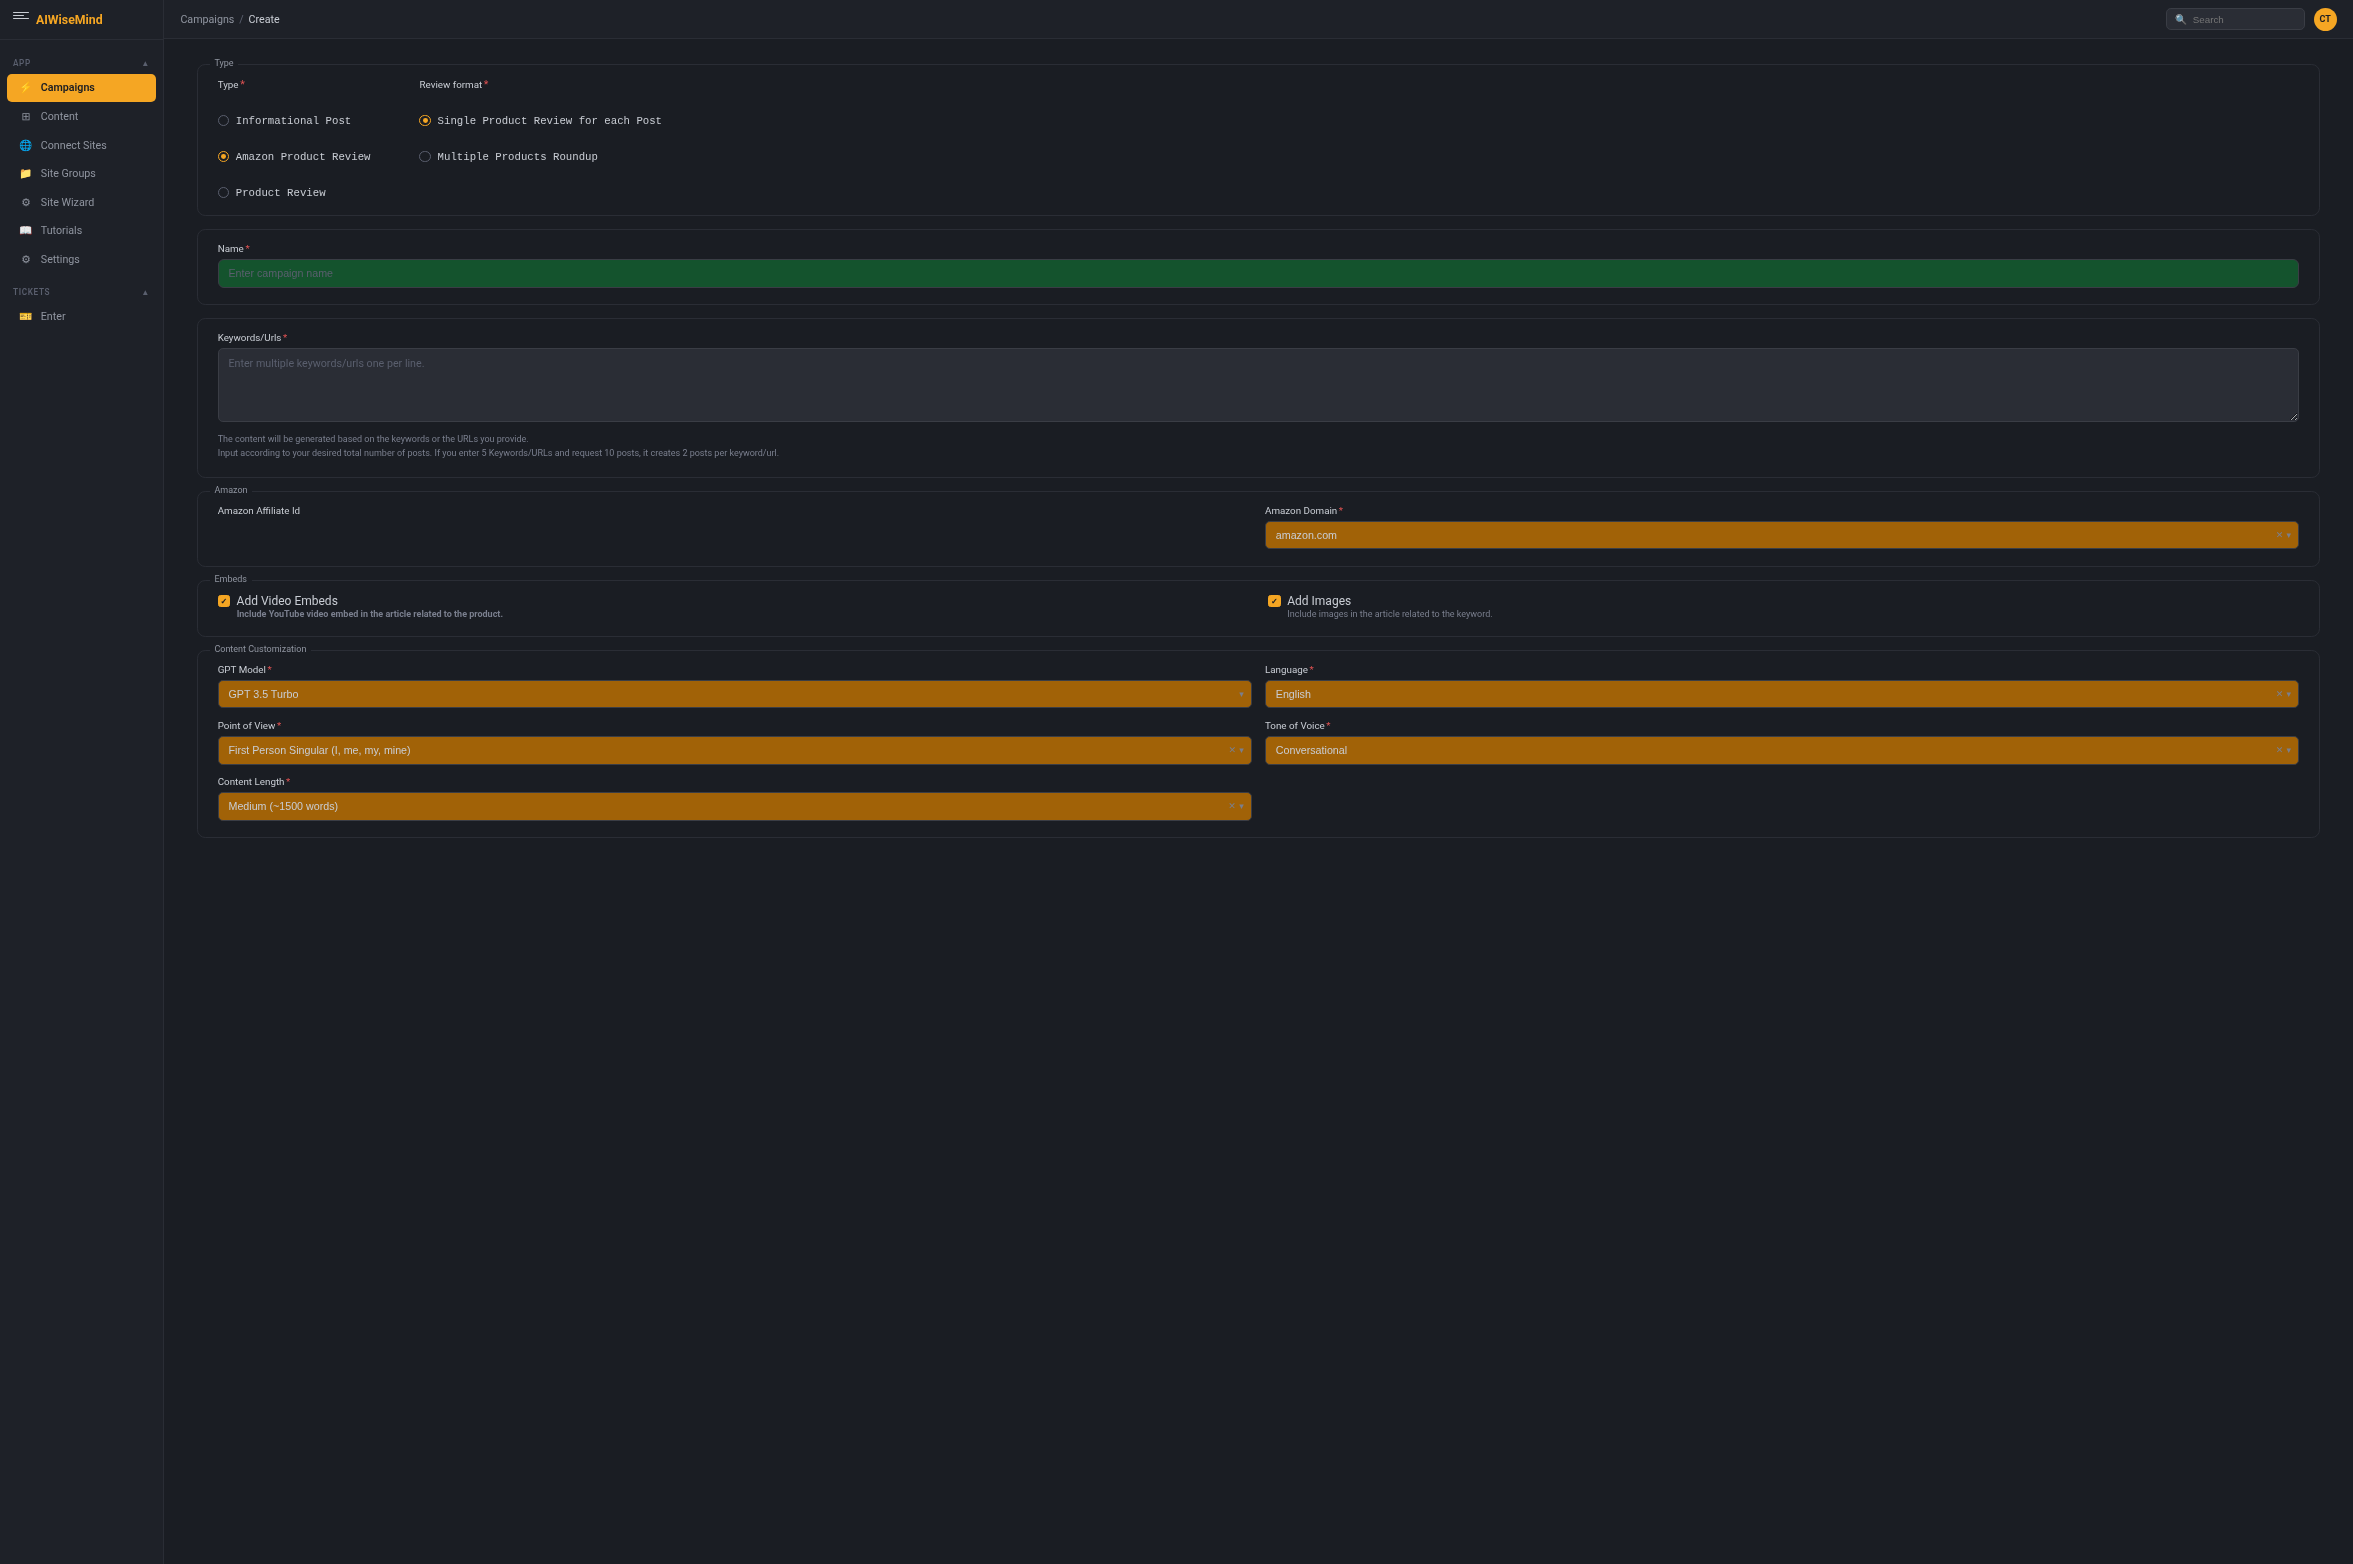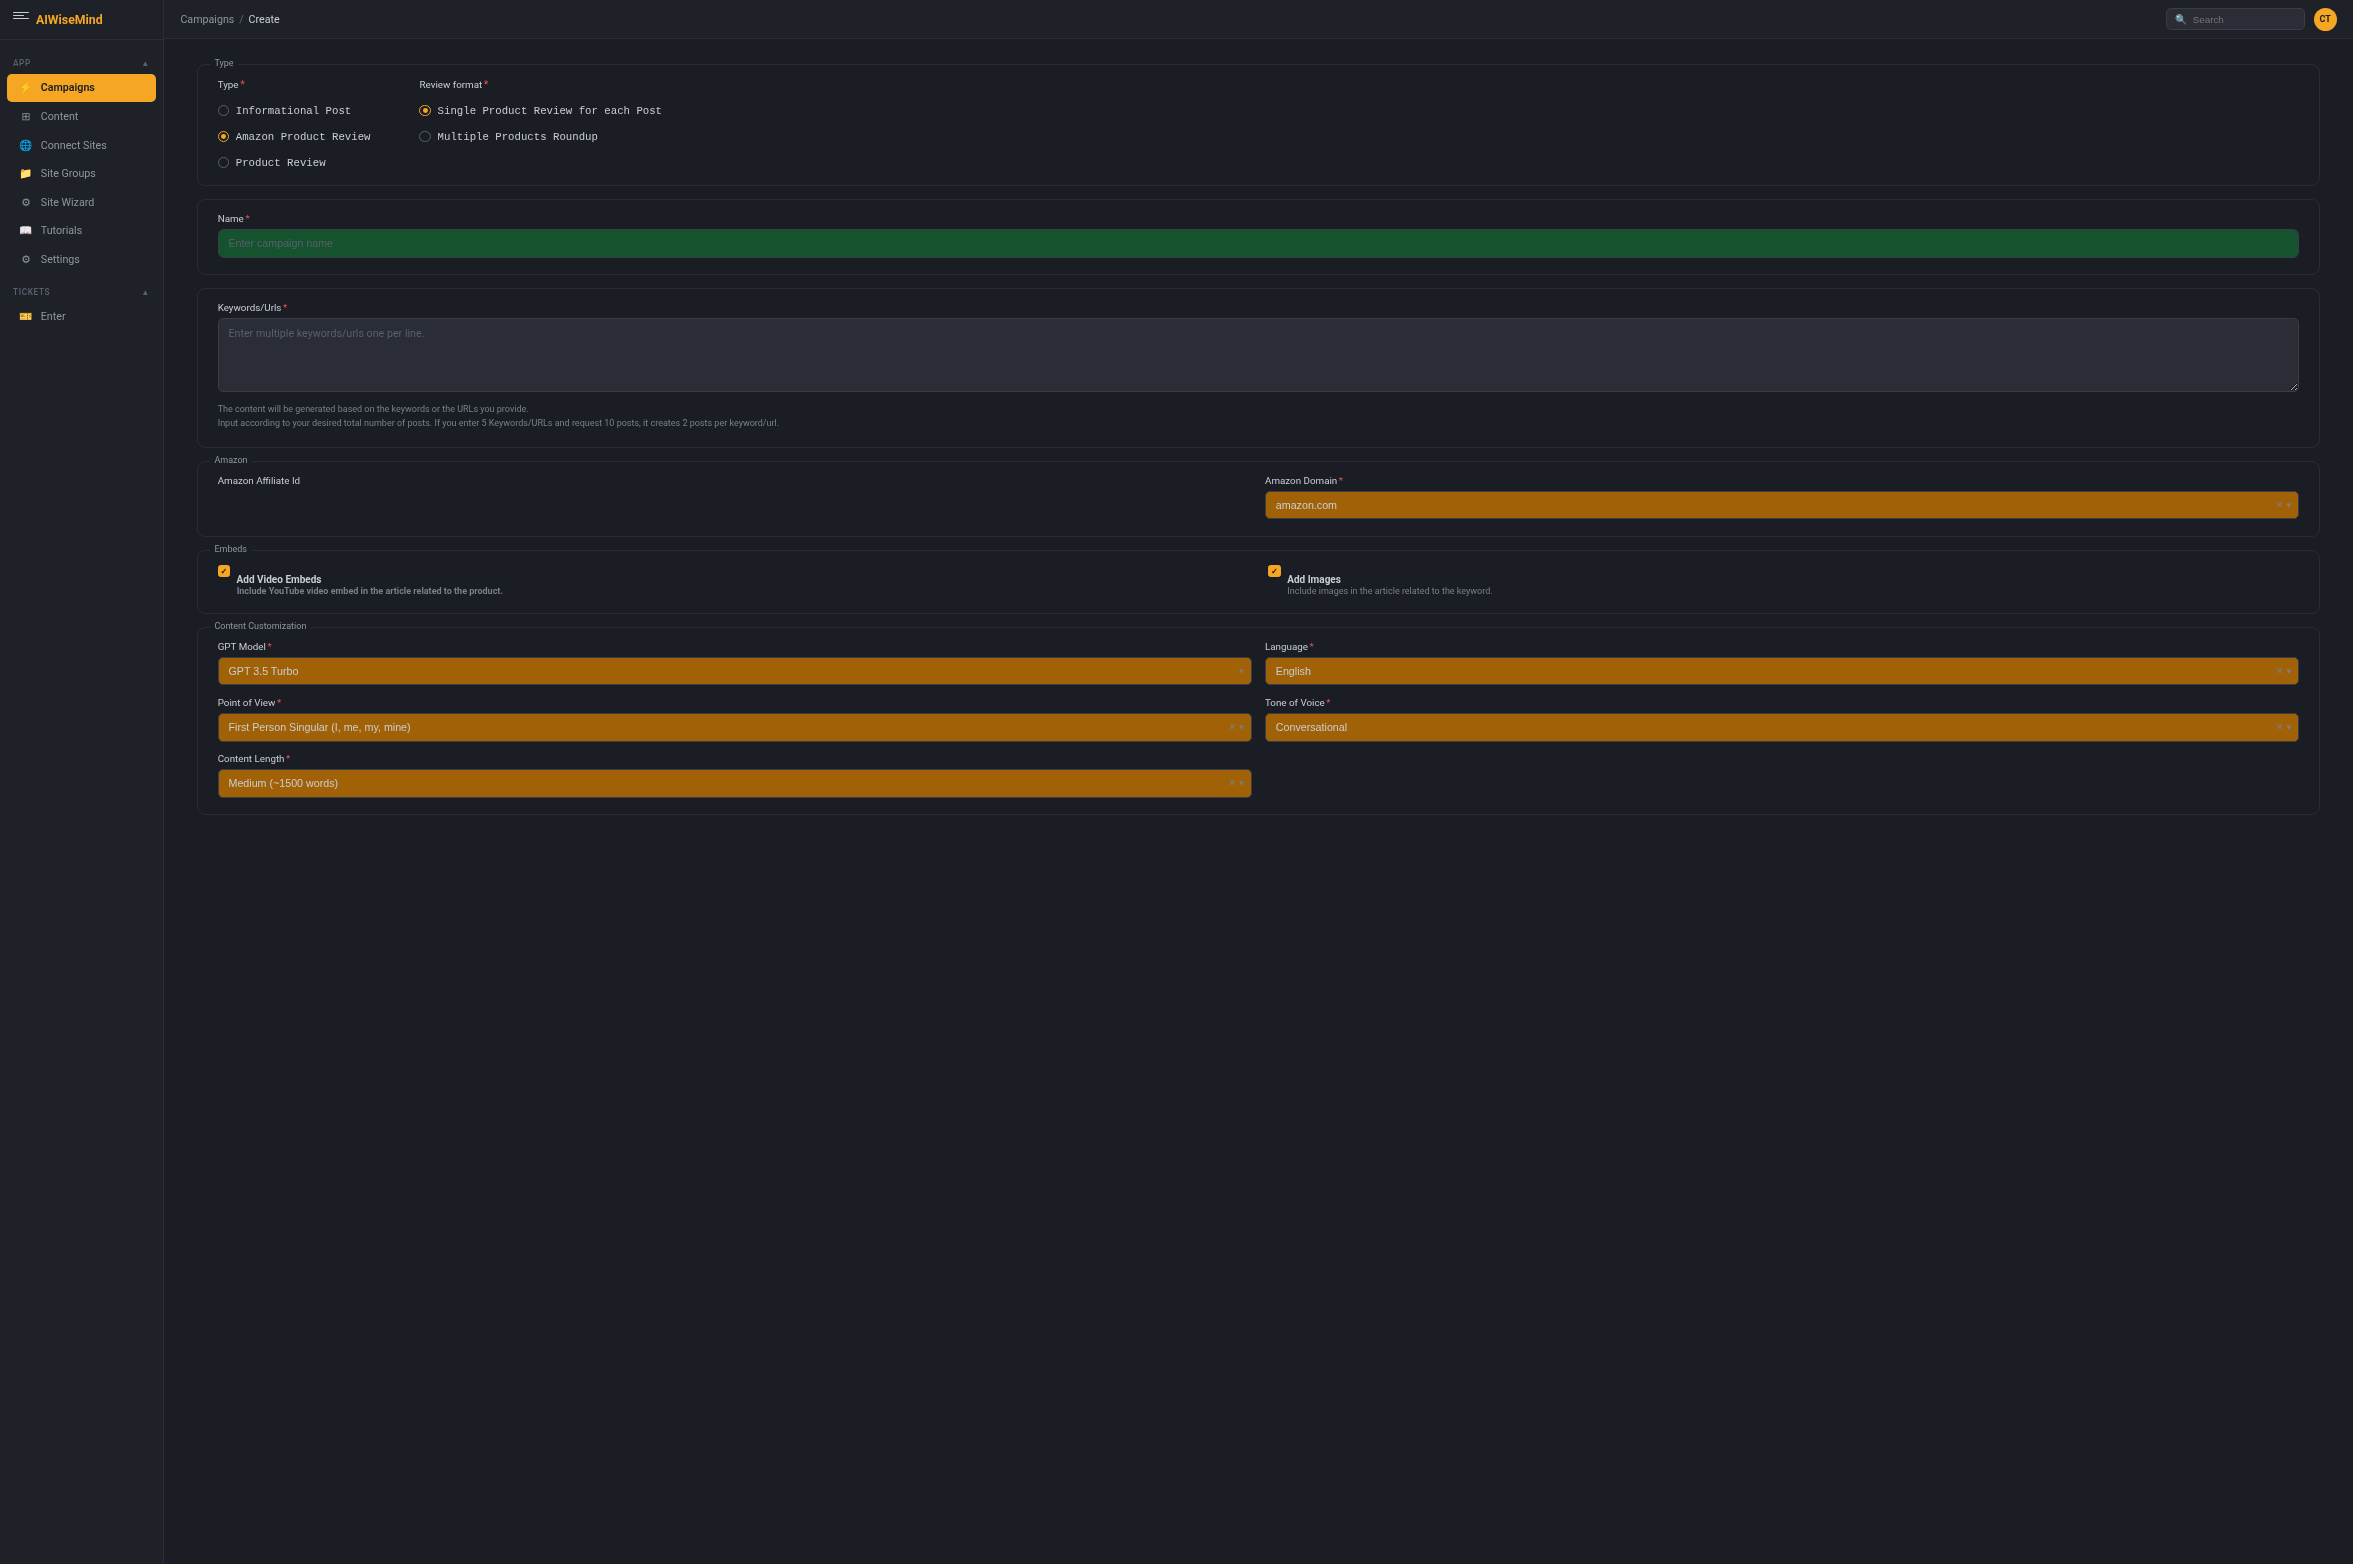--- a/index.html
+++ b/index.html
@@ -190,21 +190,21 @@
 
     
     .type-row {
       display: flex;
       gap: 49px;
       align-items: flex-start;
     }
     .type-col {
       display: flex;
       flex-direction: column;
-      gap: 14px;
+      gap: 24px;
     }
     .required { color: #e05252; margin-left: 1.6px; }
 
     .radio-item {
       display: flex;
       align-items: center;
       gap: 6.6px;
       cursor: pointer;
       font-size: 10.7px;
       color: #c9cdd4;
@@ -333,21 +333,21 @@
       justify-content: center;
       flex-shrink: 0;
       margin-top: 0.8px;
     }
     .checkbox-box::after {
       content: '✓';
       color: #1a1d23;
       font-size: 8.2px;
       font-weight: 700;
     }
-    .checkbox-label { font-size: 10px; color: #c9cdd4; font-weight: 700; margin-top: 10px; }
+    .checkbox-label { font-size: 12px; color: #c9cdd4; font-weight: 400; }
     .checkbox-hint { font-size: 9px; color: #7a7f8e; margin-top: 1.6px; }
 
     .embeds-row {
       display: grid;
       grid-template-columns: 1fr 1fr;
       gap: 19.7px;
     }
 
     
     .amazon-row {

